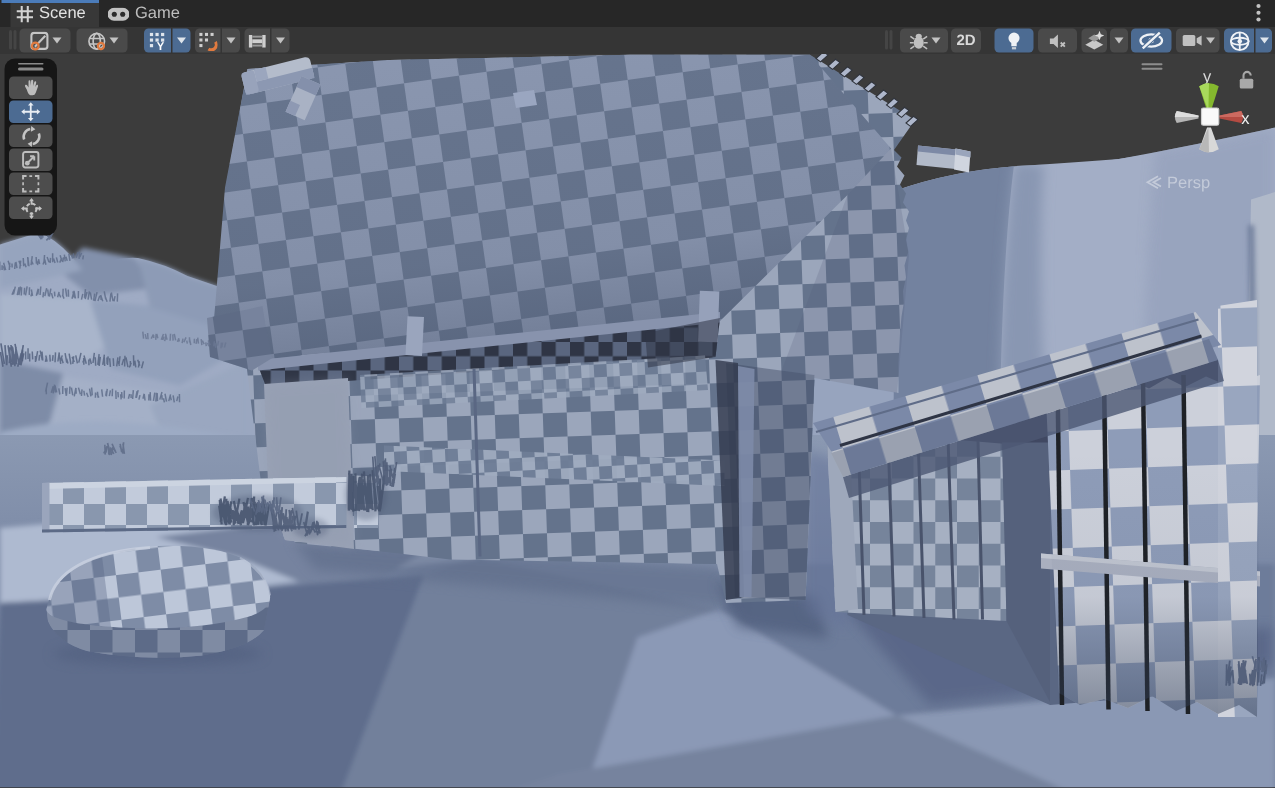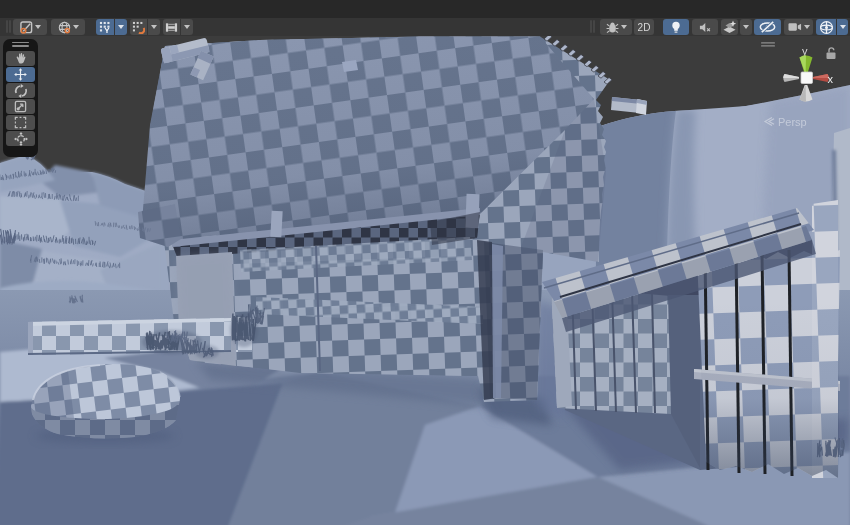--- a/index.html
+++ b/index.html
@@ -11,21 +11,21 @@
   #tab-scene{left:7px;width:59px;background:#383838;padding-left:4px;box-sizing:border-box;color:#e2e2e2;}
   #bluebar{position:absolute;left:1px;top:0;width:65px;height:2px;background:#4b7cba;z-index:6;}
   #tab-game{left:70px;padding-left:2px;color:#bdbdbd;}
   .tab svg{margin-right:4px;}
   
   #toolbar{position:absolute;left:0;top:18px;width:850px;height:18px;background:#353535;}
   .sep{position:absolute;top:2px;width:2px;height:13px;background:#454545;border-radius:1px;}
   .btn{position:absolute;top:1px;height:16px;background:#4a4a4a;border-radius:3px;display:flex;align-items:center;justify-content:center;}
   .btn.blue{background:#4c6b92;}
   .arr{width:0;height:0;border-left:3.5px solid transparent;border-right:3.5px solid transparent;border-top:4.5px solid #c2c2c2;margin-left:2px;}
-  .lbl2d{color:#d8d8d8;font-size:10px;font-weight:normal;}
+  .lbl2d{color:#d8d8d8;font-size:10px;font-weight:bold;}
   
   #scene{position:absolute;left:0;top:36px;}
   
   #tools{position:absolute;left:3px;top:39px;width:35px;height:118px;background:#161616;border-radius:7px;padding:0;}
   #tools .grip{height:9px;position:relative;}
   #tools .grip:before{content:"";position:absolute;left:9px;right:9px;top:2.5px;height:1.5px;background:#8a8a8a;border-radius:1px;}
   #tools .grip:after{content:"";position:absolute;left:9px;right:9px;top:6px;height:1.5px;background:#8a8a8a;border-radius:1px;}
   .tbtn{position:absolute;left:3px;width:29px;height:15px;background:#4d4d4d;border-radius:3px;display:flex;align-items:center;justify-content:center;}
   .tbtn.blue{background:#4c6b92;}
 </style>
@@ -310,20 +310,44 @@
   <path d="M827.5,74 Q828.8,76 828.8,78 L813,78 L813,77 Z" fill="#cc6a60"></path>
   <path d="M799.5,99.5 Q806,103.5 812.5,99.5 L807.3,85 L804.7,85 Z" fill="#d8d8d8"></path>
   <path d="M799.5,99.5 Q803,101.7 806,101.7 L805.6,85 Z" fill="#b8b8b8"></path>
   <rect x="801" y="72" width="11.5" height="11.5" rx="1.2" fill="#f9f9f9" stroke="#cfcfcf" stroke-width="0.8"></rect>
   <text x="827.5" y="82.5" font-size="11" fill="#f0f0f0" font-family="Liberation Sans">x</text>
   <path d="M772,117.5 l-7,4 7,4 M774,118.7 l-5,2.8 5,2.8" stroke="#c3cad9" stroke-width="1.2" fill="none"></path>
   <text x="778" y="125.5" font-size="11" fill="#c3cad9" font-family="Liberation Sans">Persp</text>
 </g>
 </svg>
 
+<div id="tabbar">
+  <div id="bluebar"></div>
+  <div class="tab" id="tab-scene">
+    <svg width="11" height="11" viewBox="0 0 12 12">
+          <g stroke="#d2d2d2" stroke-width="1.5">
+            <path d="M3.8,0 v12 M8.2,0 v12 M0,3.8 h12 M0,8.2 h12"></path>
+          </g>
+        </svg>
+    Scene
+  </div>
+  <div class="tab" id="tab-game">
+    <svg width="14" height="9" viewBox="0 0 14 9">
+          <path d="M4,0.2 h6 a4.3,4.3 0 0 1 0,8.6 h-6 a4.3,4.3 0 0 1 0,-8.6 Z" fill="#c2c2c2"></path>
+          <circle cx="4.2" cy="4.5" r="1.7" fill="#2c2c2c"></circle>
+          <circle cx="9.8" cy="4.5" r="1.7" fill="#2c2c2c"></circle>
+        </svg>
+    Game
+  </div>
+  <svg id="dots3v" width="4" height="13" viewBox="0 0 4 13" style="position:absolute;right:9px;top:2px">
+        <circle cx="2" cy="2" r="1.4" fill="#c2c2c2"></circle>
+        <circle cx="2" cy="6.5" r="1.4" fill="#c2c2c2"></circle>
+        <circle cx="2" cy="11" r="1.4" fill="#c2c2c2"></circle>
+      </svg>
+</div>
 
 <div id="toolbar">
   <div class="sep" style="left:6px"></div>
       <div class="sep" style="left:9px"></div>
 
   <div class="btn" style="left:13px;width:34px">
     <svg width="13" height="13" viewBox="0 0 14 14">
           <rect x="1" y="1" width="11.5" height="11.5" rx="2" fill="none" stroke="#c5c5c5" stroke-width="1.5"></rect>
           <path d="M3.5,11 L11,3" stroke="#c5c5c5" stroke-width="1.5"></path>
           <circle cx="3.8" cy="10.4" r="2.4" fill="none" stroke="#e07a3f" stroke-width="1.6"></circle>

